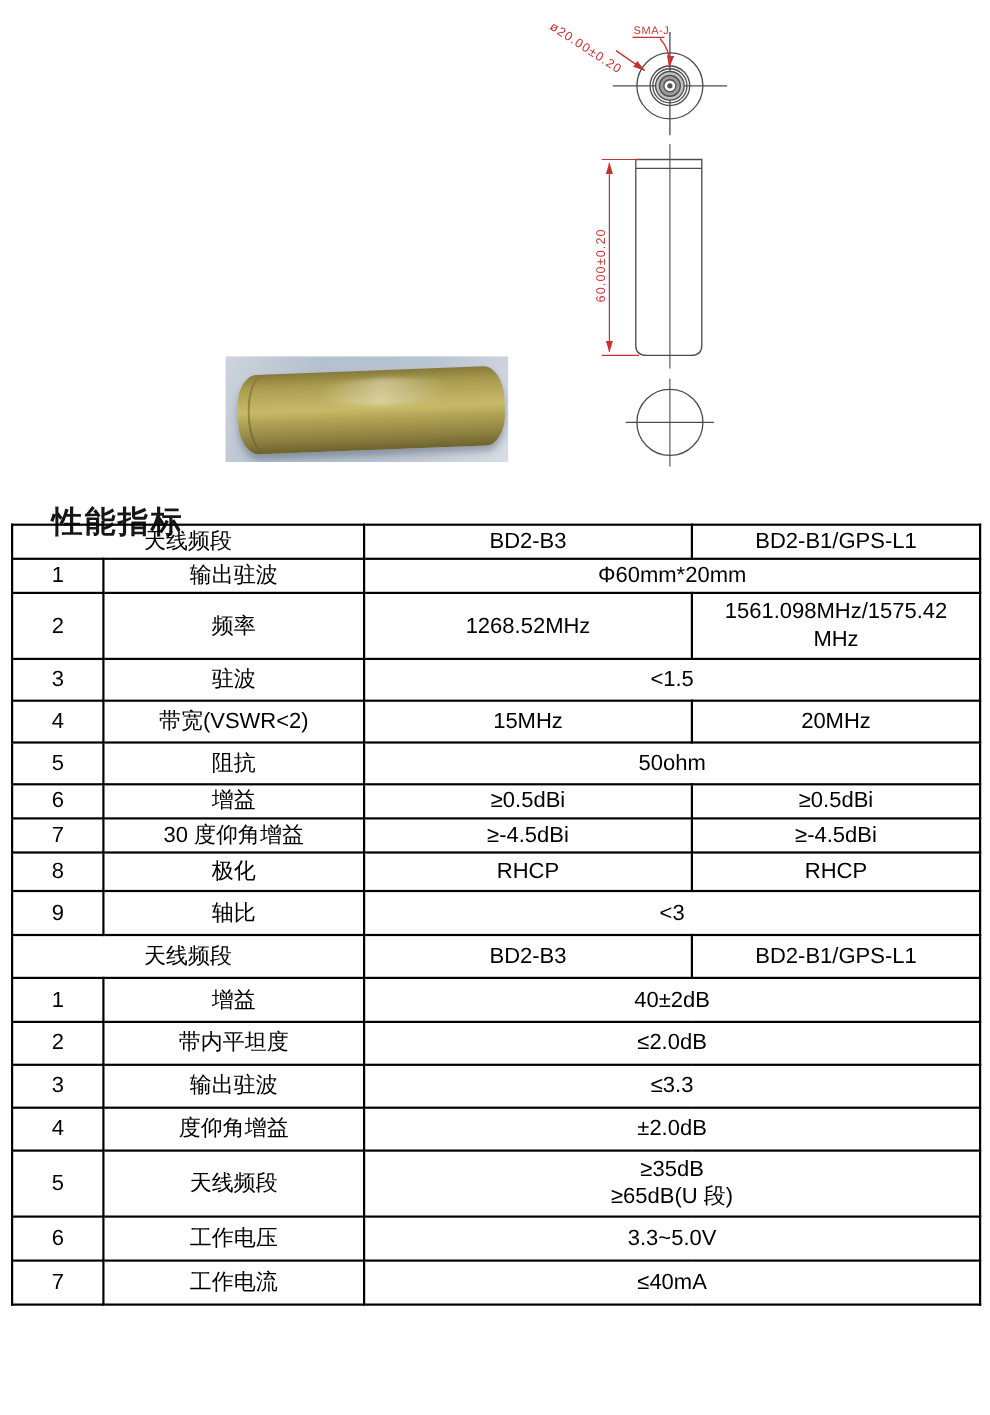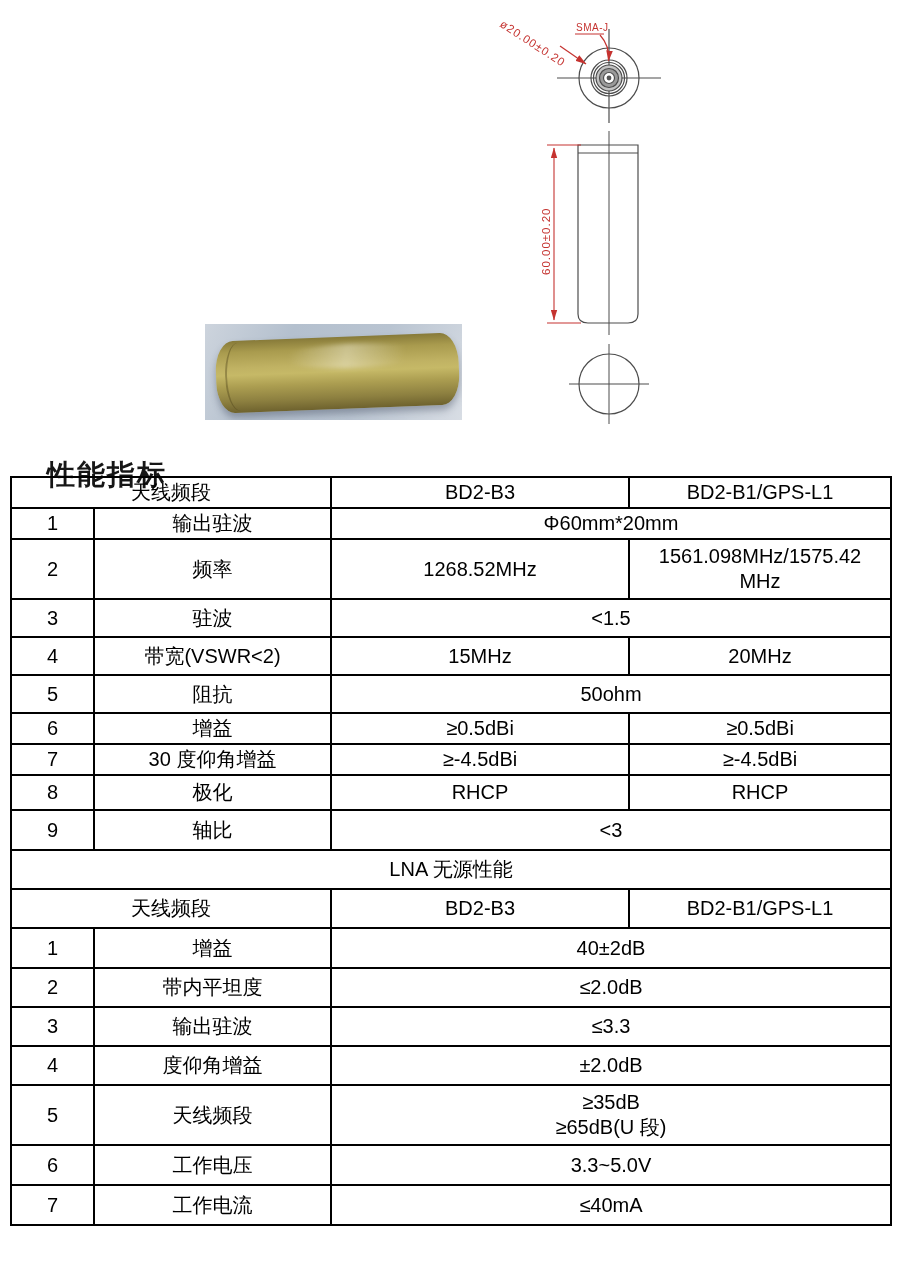--- a/index.html
+++ b/index.html
@@ -175,23 +175,20 @@
       <td>RHCP</td>
       <td>RHCP</td>
     </tr>
     <tr class="rh-e">
       <td>9</td>
       <td>轴比</td>
       <td colspan="2">&lt;3</td>
     </tr>
 
     <tr class="rh-f">
-      <td colspan="4">LNA 无源性能</td>
-    </tr>
-    <tr class="rh-f">
       <td colspan="2">天线频段</td>
       <td>BD2-B3</td>
       <td>BD2-B1/GPS-L1</td>
     </tr>
     <tr class="rh-e">
       <td>1</td>
       <td>增益</td>
       <td colspan="2">40±2dB</td>
     </tr>
     <tr class="rh-f">

